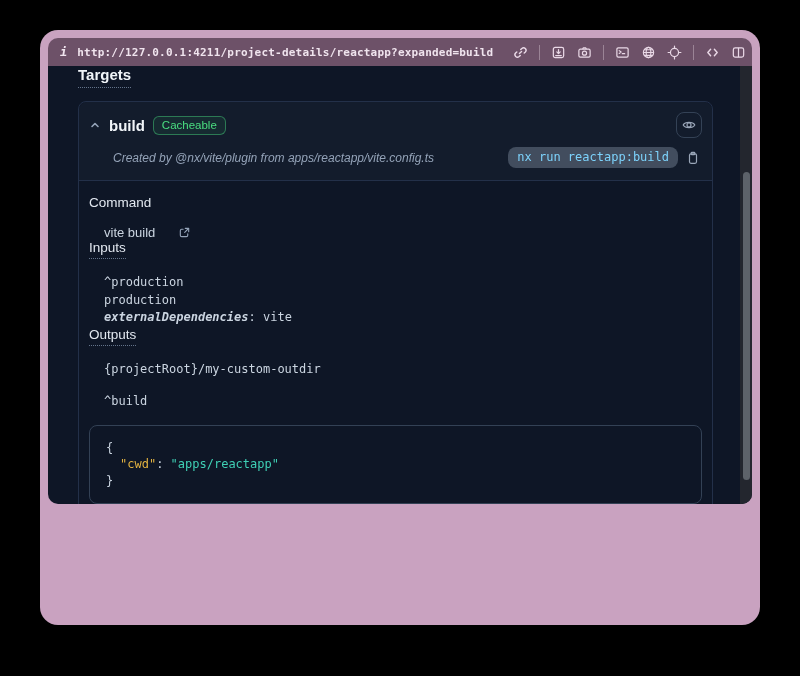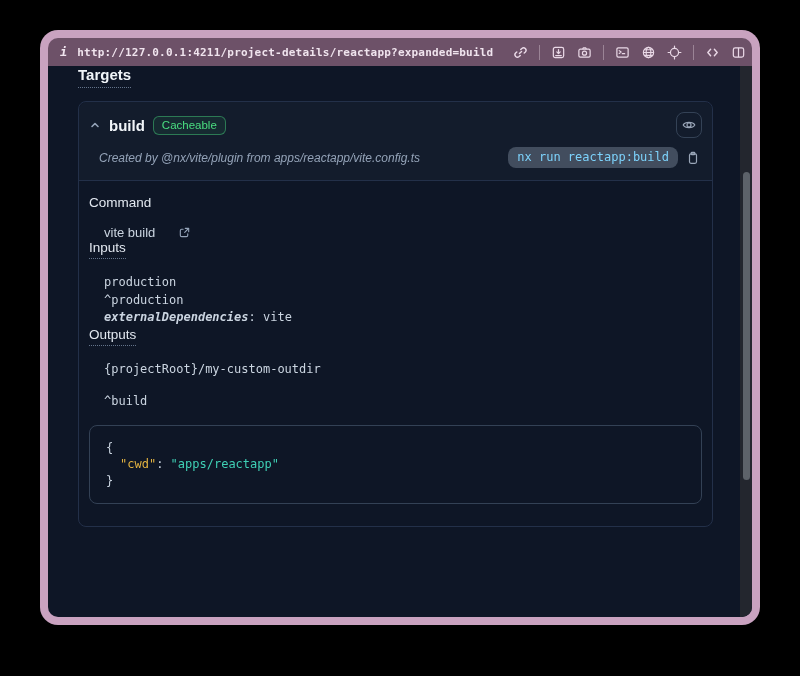--- a/index.html
+++ b/index.html
@@ -15,21 +15,21 @@
             color:#f0e4ee; }
   .chrome .info { font-family:"DejaVu Sans Mono", monospace; font-size:12px; font-weight:bold;
                   font-style:italic; }
   .chrome .url { font-family:"DejaVu Sans Mono", monospace; font-size:11px; font-weight:bold;
                  letter-spacing:.2px; white-space:nowrap; }
   .chrome .spacer { flex:1; }
   .chrome .icons { display:flex; align-items:center; gap:11px; }
   .chrome .icons svg { display:block; color:#ead9e7; cursor:pointer; }
   .chrome .divider { width:1px; height:15px; background:rgba(240,228,238,.35); }
 
-  .viewport { position:relative; height:551px; background:var(--page-bg,#0e1626);
+  .viewport { position:relative; height:438px; background:var(--page-bg,#0e1626);
               border-radius:0 0 10px 10px; overflow:hidden; }
 
   
   .scroll-track { position:absolute; right:0; top:0; bottom:0; width:12px; background:#23262e; }
   .scroll-thumb { position:absolute; right:2.5px; top:106px; width:7px; height:308px;
                   border-radius:4px; background:#5d6269; }
 
   
   .content { padding:0 0 0 30px; }
   .page-title { display:inline-block; margin-top:-3px; font-size:15px; font-weight:700;
@@ -45,21 +45,21 @@
   .target-name { font-size:15px; font-weight:700; color:var(--text-primary,#f1f5f9); }
   .badge { font-size:11.5px; color:var(--badge-green,#4ade80);
            border:1px solid rgba(74,222,128,.45); background:rgba(74,222,128,.07);
            padding:2px 8px 3px; border-radius:6px; }
   .flex-spacer { flex:1; }
   .icon-btn { width:26px; height:26px; border:1px solid #344256; border-radius:8px;
               background:transparent; display:flex; align-items:center; justify-content:center;
               color:#9aa6b8; cursor:pointer; }
   .hdr-row2 { display:flex; align-items:center; margin-top:9px; }
   .created-by { font-size:12px; font-style:italic; color:var(--text-muted,#94a3b8);
-                margin-left:10px; }
+                margin-left:24px; }
   .cmd-chip { font-family:"DejaVu Sans Mono", monospace; font-size:12px; color:#7dd3fc;
               background:#424d5e; border-radius:8px; padding:3px 9px 4px; white-space:nowrap; }
   .copy-btn { margin-left:8px; margin-right:2px; color:#9aa6b8; background:none; border:none;
               cursor:pointer; display:flex; }
 
   .card-body { padding:0 10px 22px 10px; }
   .section-label { font-size:13.5px; color:#e2e8f0; }
   .section-label.first { margin-top:14px; }
   .section-label span { display:inline-block; }
   .dotted { border-bottom:1px dotted #64748b; padding-bottom:3px; }
@@ -187,22 +187,22 @@
                   <path d="M7.8 2.5 h3.7 v3.7"></path>
                   <path d="M11.3 2.7 L7.2 6.8"></path>
                 </svg>
             </span>
           </div>
 
           <div class="section-label">
             <span class="dotted">Inputs</span>
           </div>
           <div class="mono-list">
+            <div>^production</div>
             <div>production</div>
-            <div>^production</div>
             <div><span class="bold">externalDependencies</span><span>: </span><span>vite</span></div>
           </div>
 
           <div class="section-label">
             <span class="dotted">Outputs</span>
           </div>
           <div class="mono-list">
             <div>{projectRoot}/my-custom-outdir</div>
           </div>
 

